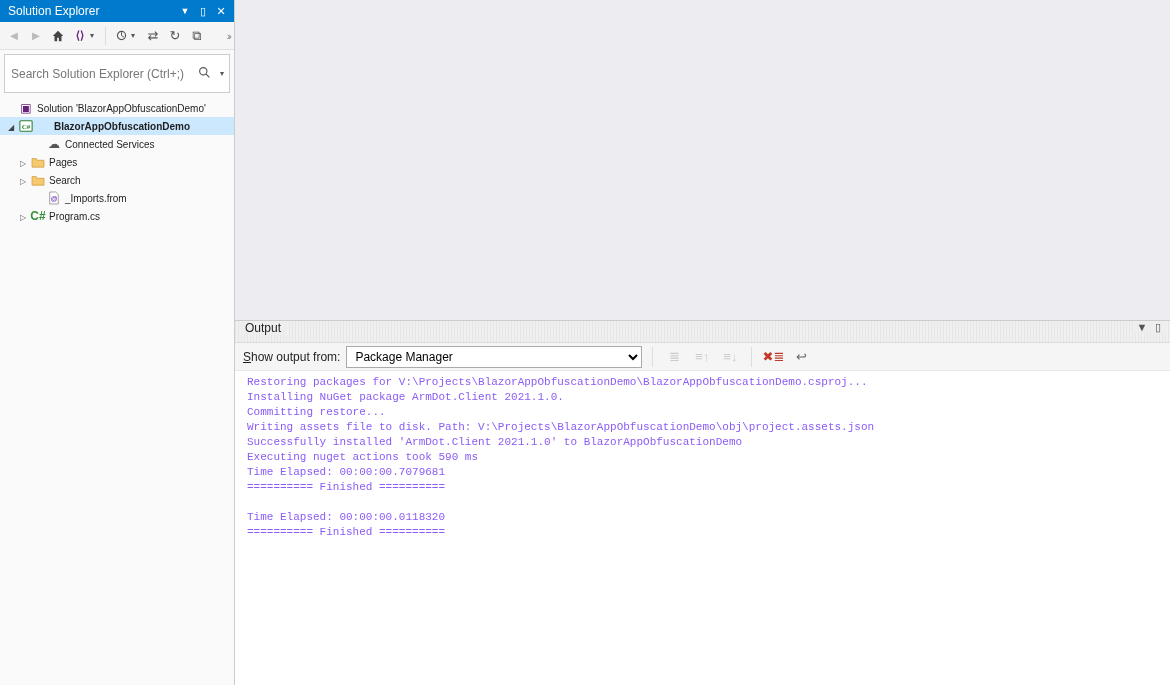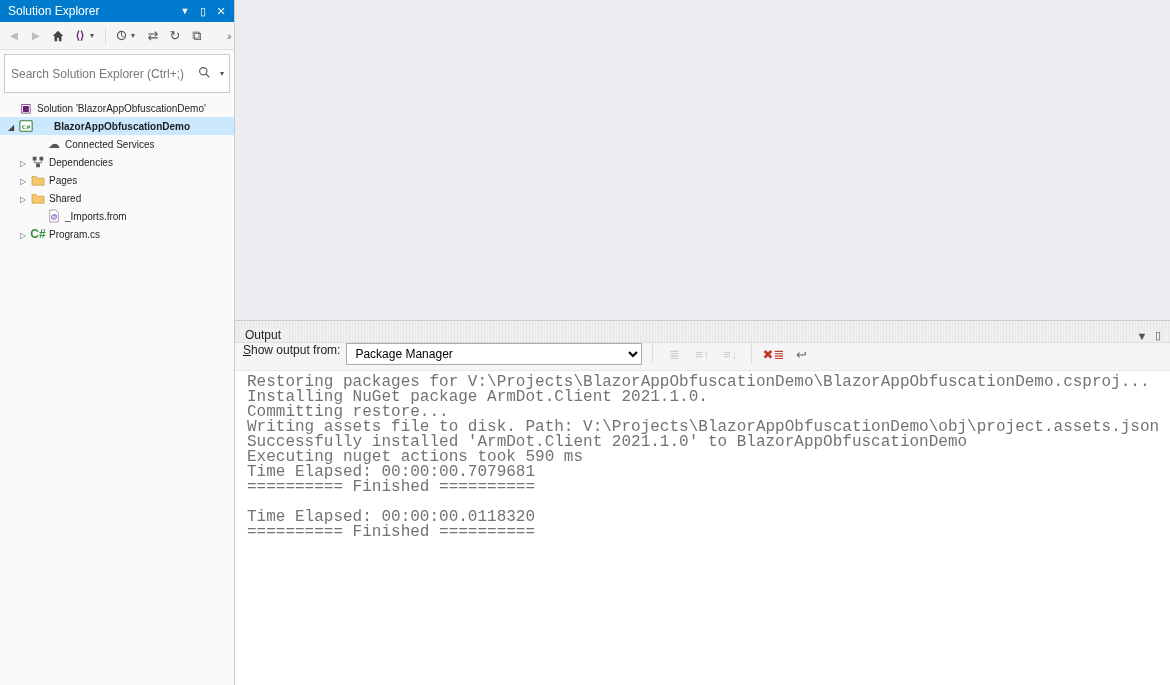--- a/index.html
+++ b/index.html
@@ -89,49 +89,49 @@
   .ic-conn { color: #555; font-size: 13px; }
   .ic-dep  { color: #444; font-size: 12px; }
   .ic-prop { color: #c77f00; font-size: 12px; }
   .ic-wwwr { color: #1e88e5; font-size: 12px; }
   .ic-folder { color: #d9a33b; font-size: 12px; }
   .ic-razor { color: #6b2db5; font-size: 11px; }
   .ic-cs   { color: #388e3c; font-size: 10px; font-weight: 700; }
 
   
   .out-titlebar {
-    height: 22px; background: #eee; display: flex; align-items: flex-end;
+    height: 22px; background: #eee; display: flex; align-items: flex-start;
     font-size: 12px; padding: 0 4px; border-bottom: 1px solid #ddd;
     background-image: repeating-linear-gradient(90deg,#e6e6e6 0,#e6e6e6 1px,#f0f0f0 1px,#f0f0f0 3px);
   }
   .out-titlebar .title { background: #eee; padding: 0 6px; }
   .out-titlebar .spacer { flex: 1; }
   .out-titlebar .glyph { width: 16px; text-align: center; color: #555; cursor: pointer; font-size: 11px; background:#eee; }
 
   .out-toolbar {
-    height: 28px; background: #f5f5f5; display: flex; 
+    height: 28px; background: #f5f5f5; display: flex; align-items: center;
     padding: 0 8px; gap: 6px; border-bottom: 1px solid #e8e8e8;
   }
   .out-toolbar label { color: #1e1e1e; }
   .out-toolbar label .ul { text-decoration: underline; }
   .out-toolbar select {
     width: 296px; height: 22px; border: 1px solid #aaa; font-family: inherit;
     font-size: 12px; background: #fff; padding: 0 4px;
   }
   .out-toolbar .sep { width: 1px; height: 20px; background: #ddd; margin: 0 4px; }
   .out-toolbar .tbtn {
     width: 22px; height: 22px; display: flex; align-items: center;
     justify-content: center; color: #666; cursor: pointer; font-size: 13px;
   }
   .out-toolbar .tbtn.disabled { color: #ccc; cursor: default; }
 
   .out-content {
     flex: 1; overflow: auto; padding: 4px 8px 4px 12px;
-    font-family: Consolas, "Courier New", monospace; font-size: 16px;
-    line-height: 15px; white-space: pre; color: #737373; background: #fff;
+    font-family: Consolas, "Courier New", monospace; font-size: 11px;
+    line-height: 15px; white-space: pre; color: #8b5cf6; background: #fff;
   }
 </style>
 </head>
 <body>
 
 <div class="ide">
 
   <div class="solution-explorer">
 
     <div class="se-titlebar">
@@ -195,53 +195,41 @@
         </span>
         <span class="label">BlazorAppObfuscationDemo</span>
       </div>
 
       <div class="node ind2">
         <span class="expander none"></span>
         <span class="icon ic-conn">☁</span>
         <span class="label">Connected Services</span>
       </div>
 
-      <div class="node ind1">
-        <span class="expander closed"></span>
-        <span class="icon ic-dep">
-          <svg width="12" height="12" viewBox="0 0 16 16">
-              <rect x="1" y="1" width="5" height="5" fill="#555"></rect>
-              <rect x="10" y="1" width="5" height="5" fill="#555"></rect>
-              <rect x="5.5" y="10" width="5" height="5" fill="#555"></rect>
-              <path d="M3.5 6v3h9V6M8 9v1" stroke="#555" fill="none"></path>
-            </svg>
-        </span>
-        <span class="label">Dependencies</span>
-      </div>
 
 
 
       <div class="node ind1">
         <span class="expander closed"></span>
         <span class="icon ic-folder">
           <svg width="14" height="12" viewBox="0 0 16 14">
               <path d="M1 3h5l1 2h8v8H1z" fill="#f6c86f" stroke="#c99a2e" stroke-width="0.8"></path>
             </svg>
         </span>
         <span class="label">Pages</span>
       </div>
 
       <div class="node ind1">
         <span class="expander closed"></span>
         <span class="icon ic-folder">
           <svg width="14" height="12" viewBox="0 0 16 14">
               <path d="M1 3h5l1 2h8v8H1z" fill="#f6c86f" stroke="#c99a2e" stroke-width="0.8"></path>
             </svg>
         </span>
-        <span class="label">Shared</span>
+        <span class="label">Search</span>
       </div>
 
       <div class="node ind2">
         <span class="expander none"></span>
         <span class="icon ic-razor">
           <svg width="12" height="14" viewBox="0 0 14 16">
               <path d="M2 1h7l3 3v11H2z" fill="#fff" stroke="#888" stroke-width="0.9"></path>
               <text x="7" y="12" font-size="8" text-anchor="middle" fill="#6b2db5" font-weight="700">@</text>
             </svg>
         </span>

